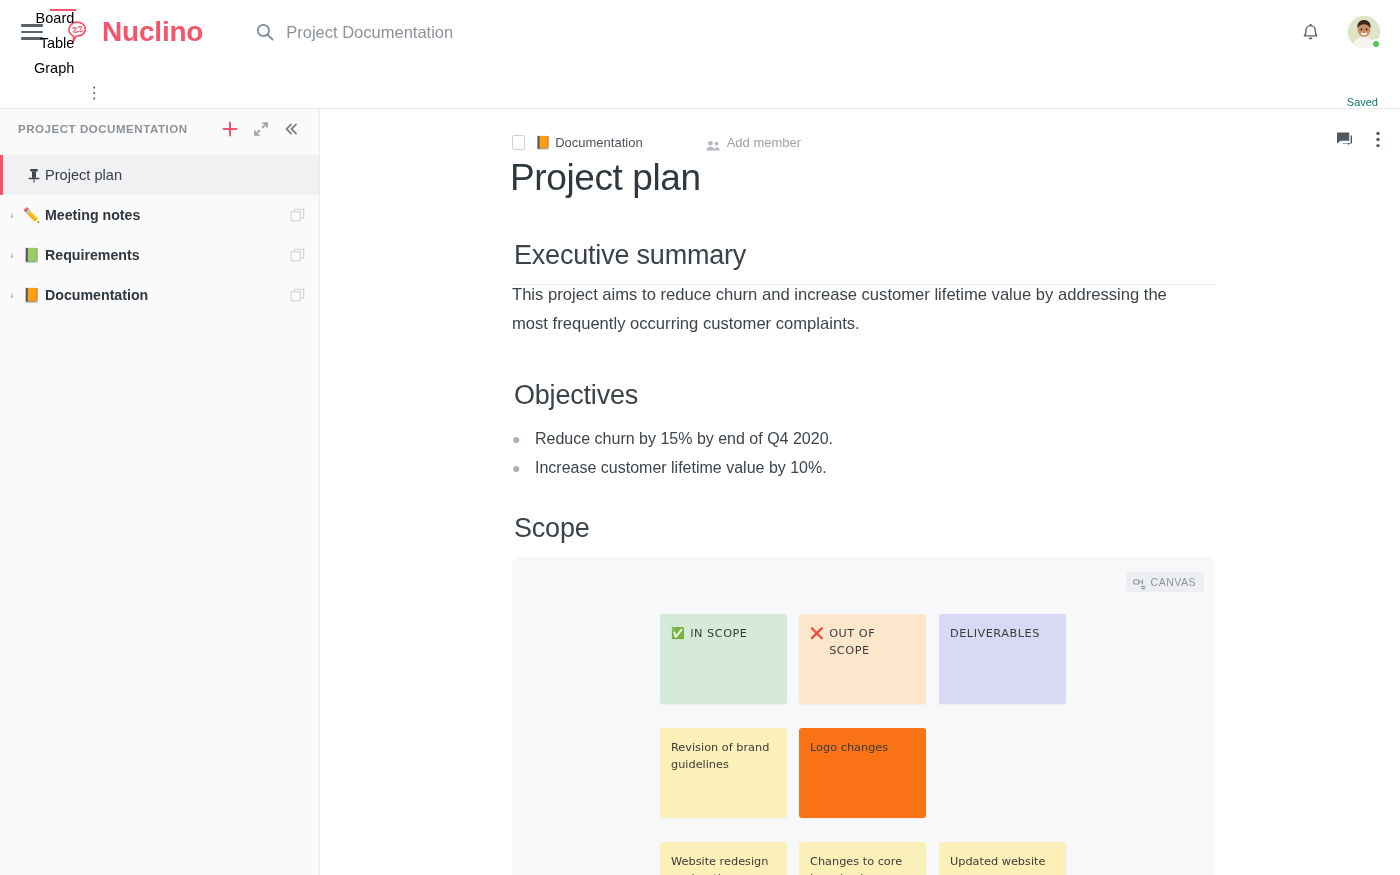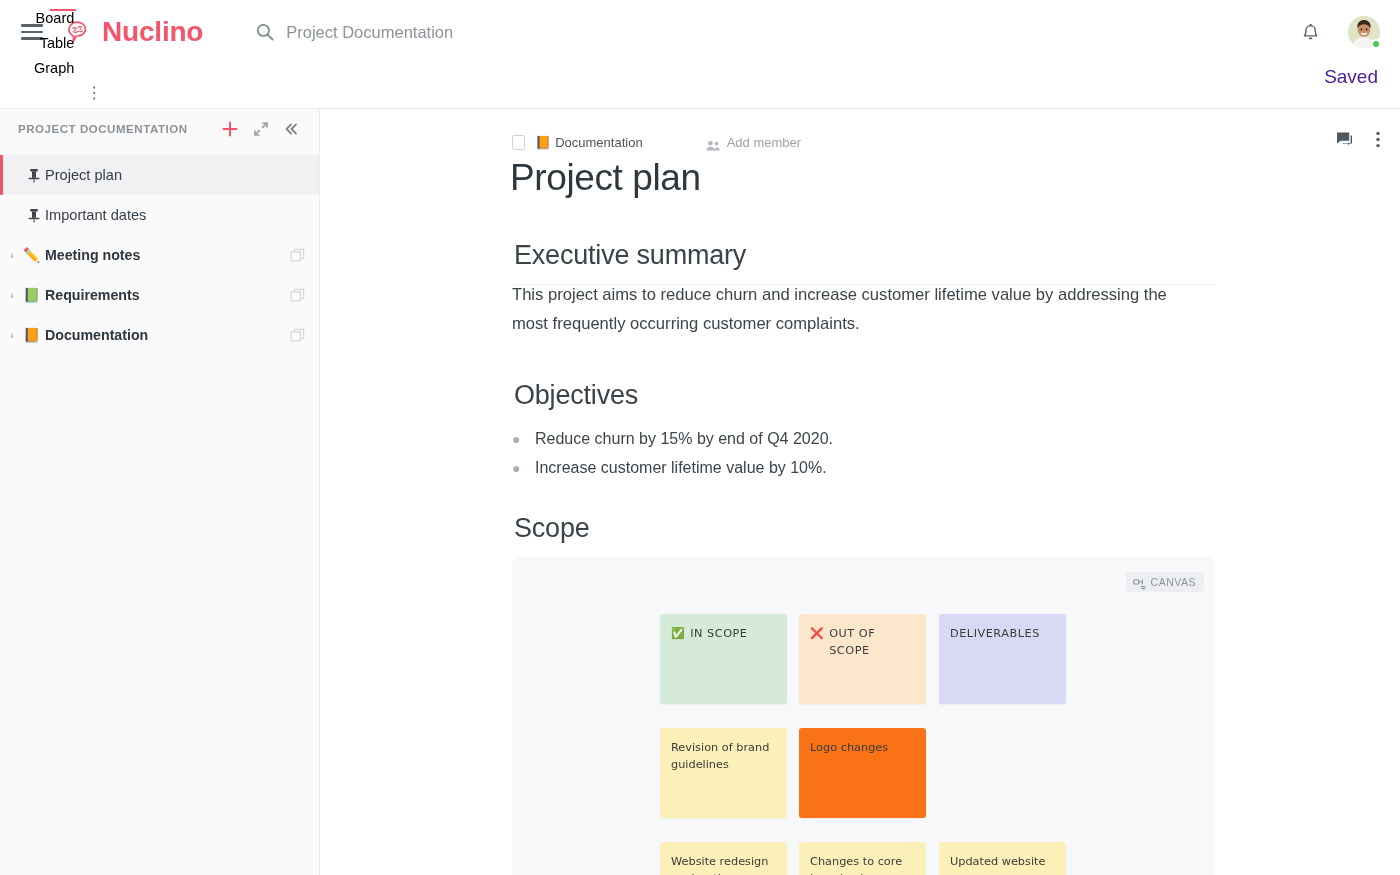--- a/index.html
+++ b/index.html
@@ -67,22 +67,22 @@
   .tab.active { color: #2f373d; }
   .tab.active::after {
     content: ""; position: absolute; left: -2px; right: -2px; bottom: -1px;
     height: 2.5px; background: #f4556b;
   }
   .tab-more {
     color: #5c666e; font-size: 16px; padding-bottom: 7px; cursor: pointer;
     letter-spacing: 0; line-height: 1;
   }
   .saved-label {
-    margin-left: auto; margin-right: 22px; margin-bottom: 20px;
-    font-size: 19px; color: #4c1d95;
+    margin-left: auto; margin-right: 22px; margin-bottom: 0;
+    font-size: 11px; color: #0f766e;
   }
 
   
   .sidebar {
     position: absolute; left: 0; top: 109px; width: 320px; height: 766px;
     background: #fafafb; border-right: 1px solid #ebecee;
   }
   .sb-head {
     height: 40px; display: flex; align-items: center; padding: 0 18px 0 18px;
   }
@@ -306,34 +306,20 @@
             <rect x="3.2" y="1" width="7.6" height="2.4" rx="0.6"></rect>
             <rect x="5" y="3.4" width="4" height="6.4"></rect>
             <rect x="1.6" y="9.8" width="10.8" height="1.5" rx="0.5"></rect>
             <rect x="6.45" y="11.3" width="1.1" height="3.2"></rect>
           </svg>
         </span>
       </span>
       <span class="sb-label">Project plan</span>
     </div>
 
-    <div class="sb-item">
-      <span class="sb-caret"></span>
-      <span class="sb-icon">
-        <span class="sb-pin">
-          <svg viewBox="0 0 14 15" width="14" height="15" fill="#3d464d">
-            <rect x="3.2" y="1" width="7.6" height="2.4" rx="0.6"></rect>
-            <rect x="5" y="3.4" width="4" height="6.4"></rect>
-            <rect x="1.6" y="9.8" width="10.8" height="1.5" rx="0.5"></rect>
-            <rect x="6.45" y="11.3" width="1.1" height="3.2"></rect>
-          </svg>
-        </span>
-      </span>
-      <span class="sb-label">Important dates</span>
-    </div>
 
     <div class="sb-item">
       <span class="sb-caret">›</span>
       <span class="sb-icon">✏️</span>
       <span class="sb-label bold">Meeting notes</span>
       <span class="sb-stack">
         <svg viewBox="0 0 15 15" width="15" height="15" fill="none" stroke="#d6d8dc" stroke-width="1.3">
           <rect x="1.2" y="3.8" width="9" height="9"></rect>
           <path d="M4.6 3.8V1.4h9v9h-2.4"></path>
         </svg>

